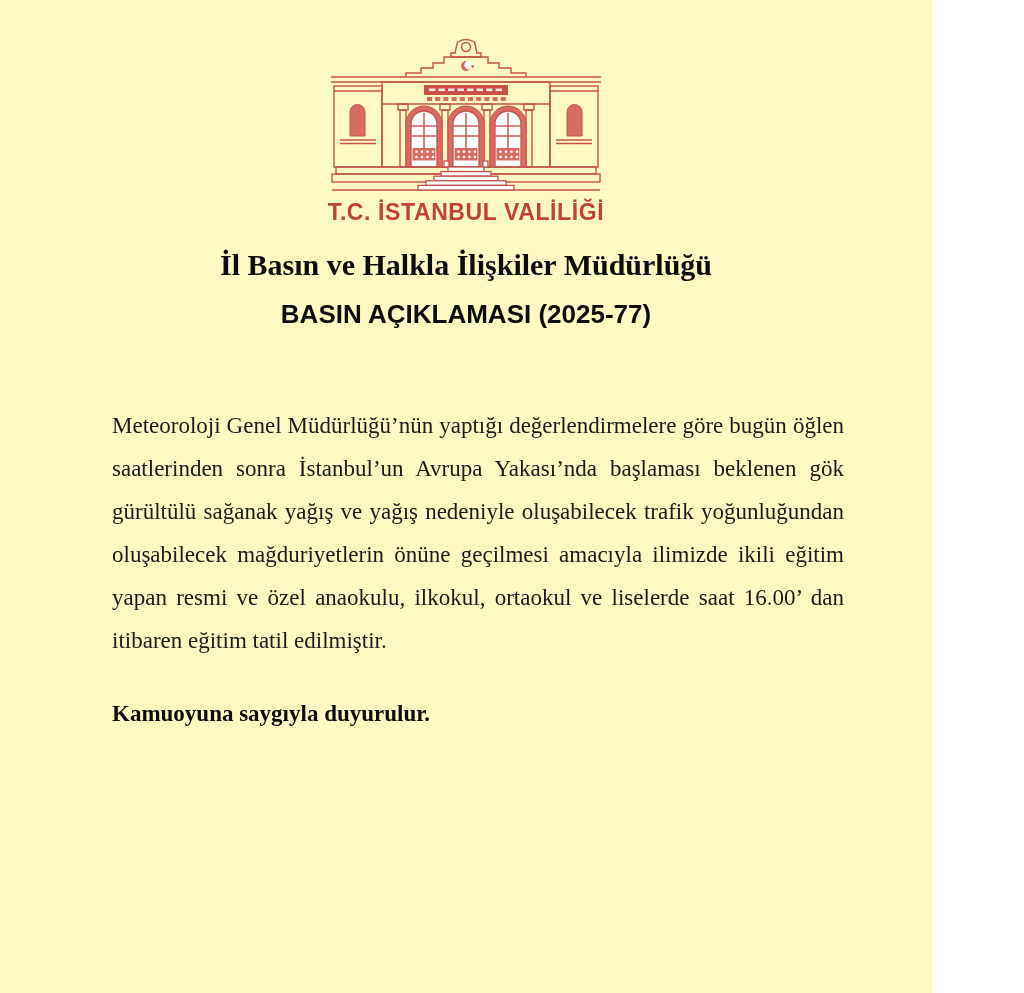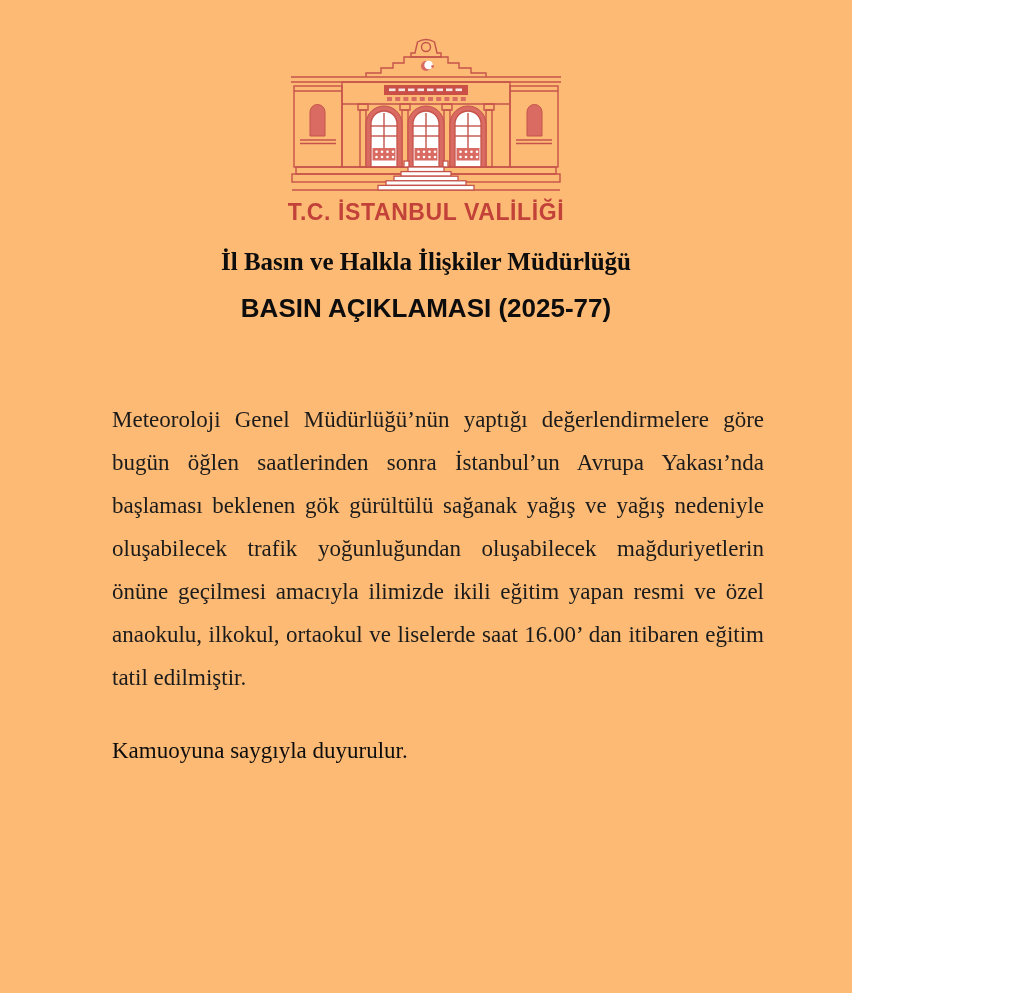--- a/index.html
+++ b/index.html
@@ -1,38 +1,38 @@
 <!DOCTYPE html>
 <html><head>
 <meta charset="utf-8">
 <style>
   html, body { margin: 0; padding: 0; background: #ffffff; }
   .page {
     position: relative;
-    width: 852px;
+    width: 932px;
     height: 993px;
-    background: #fdba74;
+    background: #fef9c3;
     overflow: hidden;
   }
   .logo-block { padding-top: 36px; text-align: center; }
   .logo-block svg { display: block; margin: 0 auto; }
   .logo-caption {
     margin-top: 5px;
     font-family: "Liberation Sans", sans-serif;
     font-weight: 700;
     font-size: 23px;
     letter-spacing: 0.6px;
     color: #c2423a;
   }
   .dept-title {
     margin-top: 22px;
     text-align: center;
     font-family: "Liberation Serif", serif;
     font-weight: 700;
-    font-size: 25px;
+    font-size: 30px;
     color: #0d0d0d;
   }
   .press-title {
     margin-top: 17px;
     text-align: center;
     font-family: Liberation Sans, sans-serif;
     font-weight: 700;
     font-size: 26px;
     color: #0d0d0d;
   }
@@ -40,21 +40,21 @@
     margin: 74px 88px 0 112px;
     font-family: "Liberation Serif", serif;
     font-size: 23px;
     line-height: 43px;
     color: #1b1b1b;
     text-align: justify;
   }
   .para { margin: 0 0 30px 0; }
   .closing {
     margin: 24px 0 0 0;
-    font-weight: 400;
+    font-weight: 700;
     text-align: left;
     color: #0d0d0d;
   }
   .emblem-stroke { stroke: #c5534b; stroke-width: 1.4; fill: none; }
   .emblem-fill { fill: #d96b62; stroke: #c5534b; stroke-width: 1; }
   .emblem-white { fill: #ffffff; stroke: #c5534b; stroke-width: 1.3; }
 </style>
 </head>
 <body>
 

